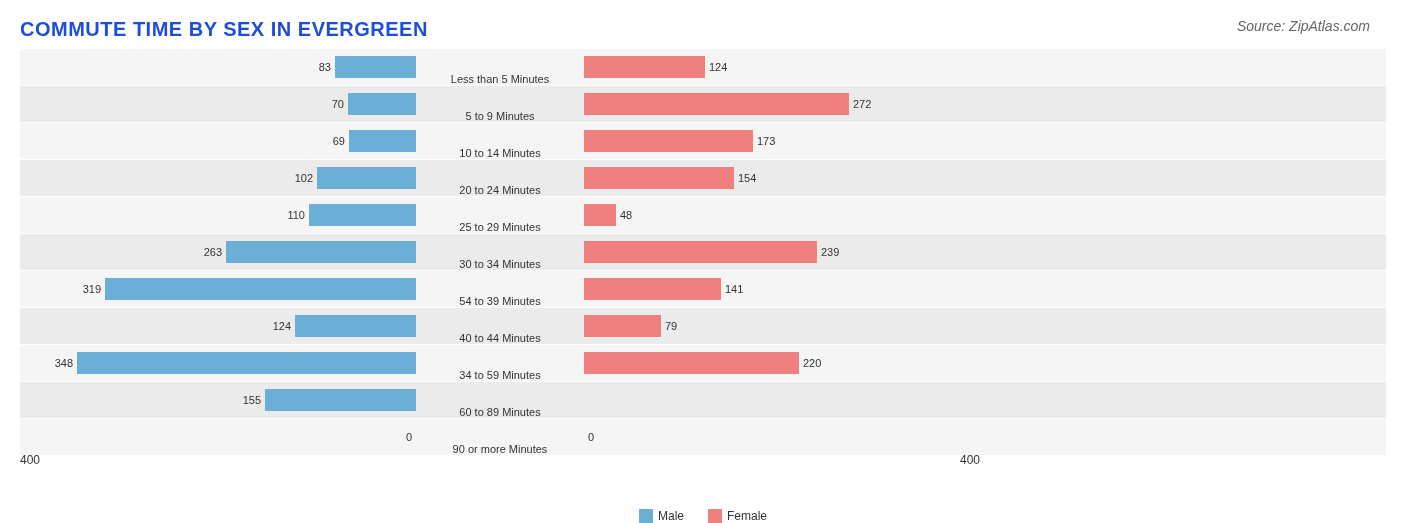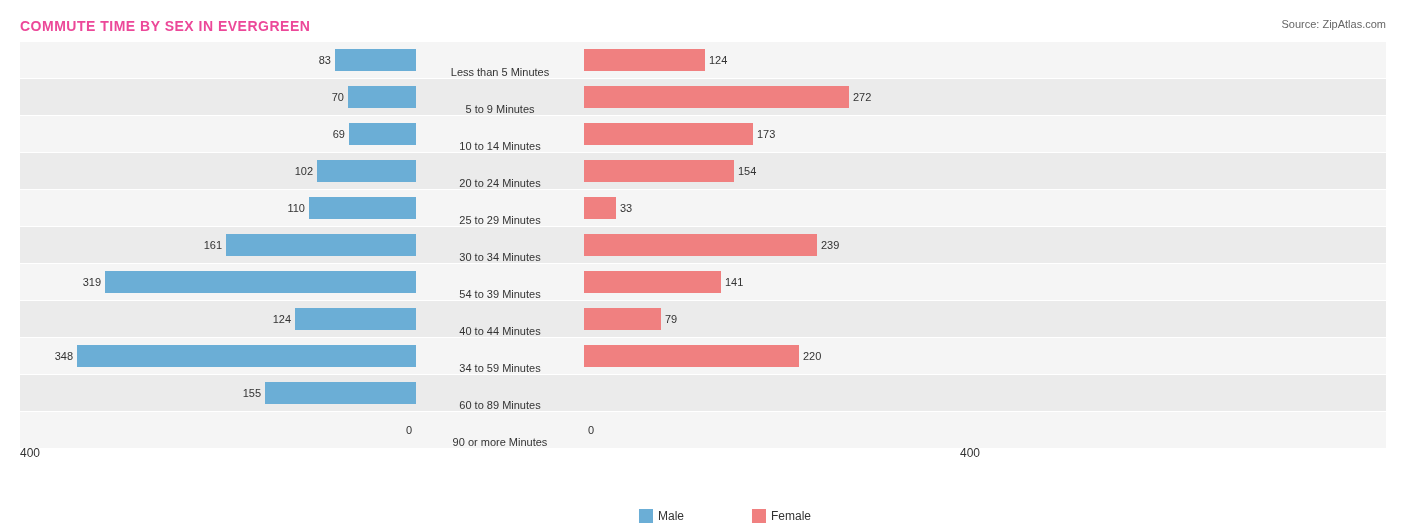--- a/index.html
+++ b/index.html
@@ -10,33 +10,34 @@
       height: 523px;
       overflow: hidden;
     }
     .chart-container {
       width: 1406px;
       height: 523px;
       padding: 18px 20px 40px 20px;
       position: relative;
     }
     .chart-title {
-      font-size: 14px;
+      font-size: 20px;
       font-weight: bold;
-      color: #ec4899;
+      color: #1d4ed8;
       text-transform: uppercase;
       letter-spacing: 0.5px;
       margin-bottom: 8px;
     }
     .source {
       position: absolute;
       top: 18px;
-      right: 20px;
-      font-size: 11px;
+      right: 36px;
+      font-size: 14px;
       color: #666;
+      font-style: italic;
     }
     .chart-area {
       position: relative;
       width: 100%;
       height: calc(100% - 65px);
     }
     .row {
       display: flex;
       align-items: center;
       height: 36px;
@@ -130,21 +131,20 @@
       display: flex;
       align-items: center;
       gap: 24px;
       font-size: 12px;
       color: #333;
     }
     .legend-item {
       display: flex;
       align-items: center;
       gap: 5px;
-      margin-left: 44px;
     }
     .legend-box {
       width: 14px;
       height: 14px;
     }
   </style>
 </head>
 <body>
 
 <div class="chart-container">
@@ -208,27 +208,27 @@
       <div class="row">
       <div class="left-bar-container">
         <div class="left-bar-wrapper">
           <span class="left-value">110</span>
           <div class="left-bar" style="width:107px;"></div>
         </div>
       </div>
       <div class="label-container">25 to 29 Minutes</div>
       <div class="right-bar-container">
         <div class="right-bar" style="width:32px;"></div>
-        <span class="right-value">33</span>
-      </div>
-    </div>
-      <div class="row">
-      <div class="left-bar-container">
-        <div class="left-bar-wrapper">
-          <span class="left-value">161</span>
+        <span class="right-value">48</span>
+      </div>
+    </div>
+      <div class="row">
+      <div class="left-bar-container">
+        <div class="left-bar-wrapper">
+          <span class="left-value">263</span>
           <div class="left-bar" style="width:190px;"></div>
         </div>
       </div>
       <div class="label-container">30 to 34 Minutes</div>
       <div class="right-bar-container">
         <div class="right-bar" style="width:233px;"></div>
         <span class="right-value">239</span>
       </div>
     </div>
       <div class="row">

